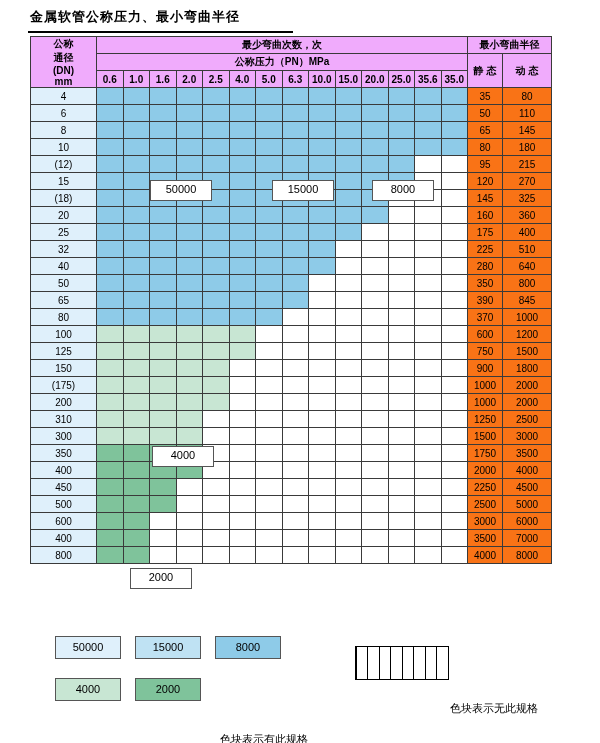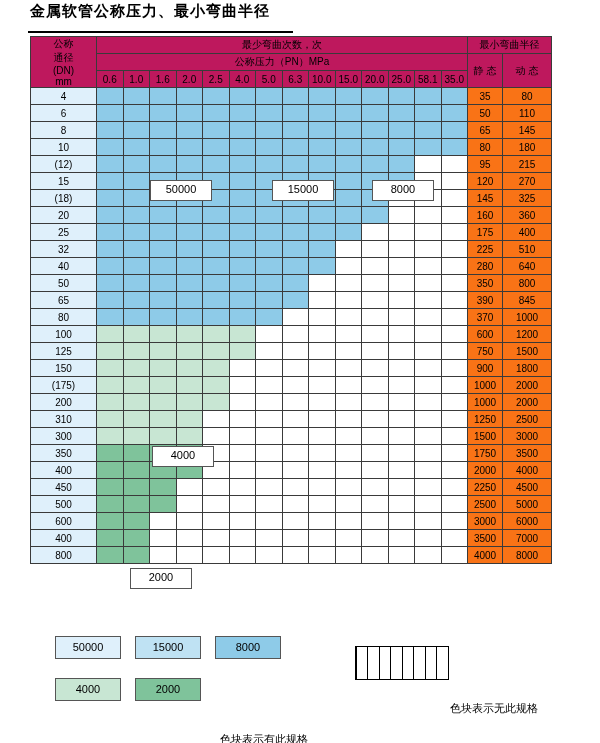--- a/index.html
+++ b/index.html
@@ -5,22 +5,22 @@
   html,body{margin:0;padding:0;}
   body{
     width:600px;height:743px;
     background:#ffffff;
     font-family:"Liberation Sans","DejaVu Sans",sans-serif;
     color:#000;
     position:relative;
     overflow:hidden;
   }
   .title{
-    position:absolute;left:30px;top:2px;
-    font-size:15px;font-weight:bold;
+    position:absolute;left:30px;top:8px;
+    font-size:13px;font-weight:bold;
     letter-spacing:1px;
     font-family:Liberation Serif, serif;
   }
   .title-underline{
     position:absolute;left:28px;top:31px;width:265px;height:2px;background:#000;
   }
 
   
   #grid{
     position:absolute;left:30px;top:36px;
@@ -29,21 +29,21 @@
   }
   #grid td,#grid th{
     border:1px solid #3a3a3a;
     padding:0;
     text-align:center;
     vertical-align:middle;
     font-size:10px;
     height:17px;
     box-sizing:border-box;
   }
-  .hdr{background:#be185d;font-size:10.5px;}
+  .hdr{background:#f0abfc;font-size:10.5px;font-weight:bold;}
   .hdr-dn{width:66px;}
   .colw{width:26.5px;}
   .statw{width:35px;}
   .dynw{width:49px;}
   .dn-cell{background:#dff0fb;font-size:10.5px;height:17px;}
   .num-cell{background:#f97316;font-size:10px;}
   .c-blue{background:#8ecbe8;}
   .c-green{background:#7fc39b;}
   .c-ltgreen{background:#c8e6d3;}
   .c-white{background:#ffffff;}
@@ -103,21 +103,21 @@
         <td class="hdr colw">1.6</td>
         <td class="hdr colw">2.0</td>
         <td class="hdr colw">2.5</td>
         <td class="hdr colw">4.0</td>
         <td class="hdr colw">5.0</td>
         <td class="hdr colw">6.3</td>
         <td class="hdr colw">10.0</td>
         <td class="hdr colw">15.0</td>
         <td class="hdr colw">20.0</td>
         <td class="hdr colw">25.0</td>
-        <td class="hdr colw">58.1</td>
+        <td class="hdr colw">35.6</td>
         <td class="hdr colw">35.0</td>
       </tr>
   </thead>
   <tbody id="gbody">
       <tr>
         <td class="dn-cell">4</td>
         <td class="colw c-blue"></td>
         <td class="colw c-blue"></td>
         <td class="colw c-blue"></td>
         <td class="colw c-blue"></td>

